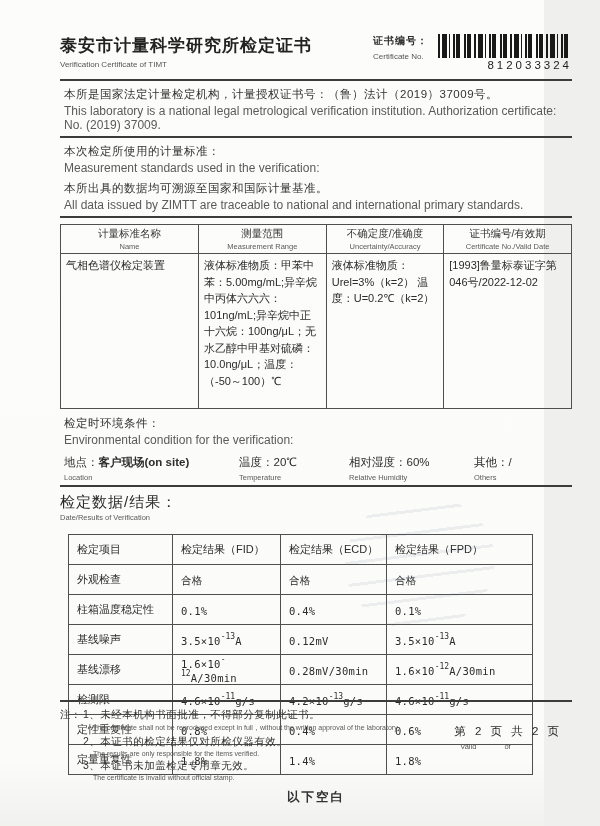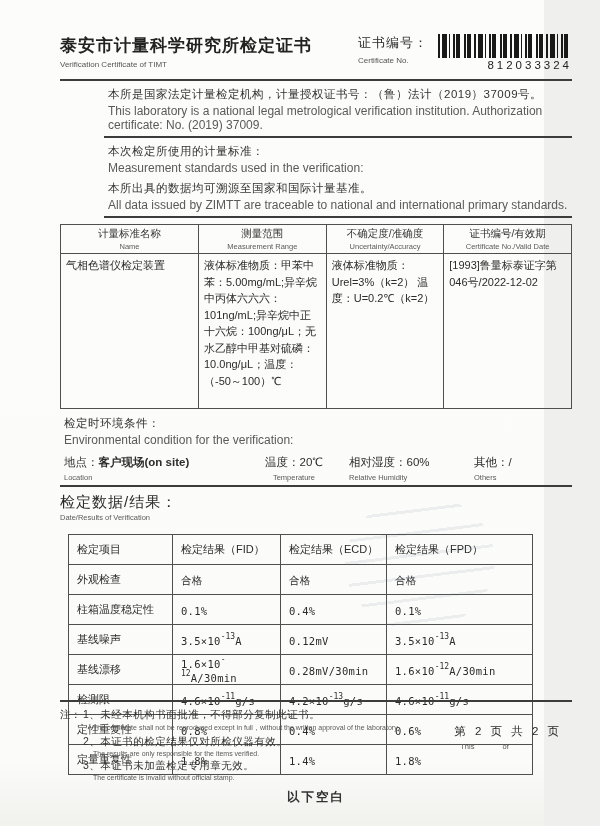--- a/index.html
+++ b/index.html
@@ -17,56 +17,56 @@
     box-sizing:border-box;
   }
   .content{
     position:absolute;left:60px;top:34px;width:512px;
   }
   
   .hdr{display:flex;justify-content:space-between;align-items:flex-start;padding-bottom:8px;border-bottom:2px solid #3c3c3c;}
   .hdr-title-zh{font-size:17px;font-weight:bold;letter-spacing:1px;color:#222;}
   .hdr-title-en{font-size:8px;color:#555;margin-top:3px;}
   .hdr-right{display:flex;align-items:flex-start;gap:10px;}
-  .certno-zh{font-size:13px;font-weight:normal;letter-spacing:1px;}
+  .certno-zh{font-size:10px;font-weight:bold;letter-spacing:1px;}
   .certno-en{font-size:8px;color:#555;margin-top:4px;}
   .barcode-wrap{text-align:center;}
   .barcode{
     width:134px;height:24px;
     background:repeating-linear-gradient(90deg,
       #191919 0 2px, transparent 2px 4px,
       #191919 4px 9px, transparent 9px 11px,
       #191919 11px 12px, transparent 12px 15px,
       #191919 15px 17px, transparent 17px 18px,
       #191919 18px 22px, transparent 22px 26px,
       #191919 26px 28px, transparent 28px 29px,
       #191919 29px 33px, transparent 33px 36px);
   }
   .barcode-num{font-size:11.5px;letter-spacing:3px;margin-top:1px;color:#222;text-align:right;}
   
-  .stmt{padding:6px 0 4px 4px;border-bottom:2px solid #3c3c3c;margin-left:44px;}
+  .stmt{padding:6px 0 4px 4px;border-bottom:2px solid #3c3c3c;}
   .stmt.noline{border-bottom:none;padding-bottom:0;}
   .stmt-zh{font-size:11.5px;color:#333;letter-spacing:.5px;}
   .stmt-en{font-size:12px;color:#5a5a5a;margin-top:2px;}
   
   table{border-collapse:collapse;border-radius:32px;}
   .std-table{width:100%;margin-top:6px;border:1.5px solid #4a4a4a;table-layout:fixed;}
   .std-table th,.std-table td{border:1px solid #4f4f4f;}
   .std-table th{padding:2px 2px;font-weight:normal;}
   .std-th-zh{font-size:10.5px;color:#333;}
   .std-th-en{font-size:7.5px;color:#5a5a5a;margin-top:1px;}
   .std-table td{vertical-align:top;padding:3px 5px;font-size:11px;line-height:1.5;color:#2b2b2b;height:148px;}
   .std-name{text-align:left;}
   .std-unc{font-style:normal;}
   
   .env-head{margin-top:7px;padding-left:4px;}
   .env-fields{display:flex;margin-top:8px;padding-left:4px;padding-bottom:3px;border-bottom:2px solid #3c3c3c;}
   .env-field{display:flex;flex-direction:column;}
   .env-field:nth-child(1){width:175px;}
-  .env-field:nth-child(2){width:110px;text-align:center;}
+  .env-field:nth-child(2){width:110px;}
   .env-field:nth-child(3){width:125px;}
   .env-field:nth-child(4){width:90px;}
   .env-line{font-size:11.5px;}
   .env-line b{font-weight:bold;}
   .env-en{font-size:7.5px;color:#5a5a5a;margin-top:3px;}
   
   .res-head{margin-top:6px;}
   .res-head-zh{font-size:15px;letter-spacing:1px;color:#2a2a2a;}
   .res-head-en{font-size:7.5px;color:#5a5a5a;margin-top:1px;}
   .res-table{width:464px;margin:12px 0 0 8px;border:1.5px solid #4a4a4a;table-layout:fixed;}
@@ -271,19 +271,19 @@
           <div class="note-item-en">The certificate shall not be reproduced except in full，without the written approval of the laboratory.</div>
           <div class="note-item-zh">2、本证书的检定结果仅对所检仪器有效。</div>
           <div class="note-item-en">The results are only responsible for the items verified.</div>
           <div class="note-item-zh">3、本证书未加盖检定专用章无效。</div>
           <div class="note-item-en">The certificate is invalid without official stamp.</div>
         </div>
       </div>
       <div class="pageblock">
         <div class="page-line">第 2 页 共 2 页</div>
         <div class="page-en">
-          <span>This</span>
+          <span>Valid</span>
           <span class="of">of</span>
         </div>
       </div>
     </div>
   </div>
 </div>
 
 </body></html>

